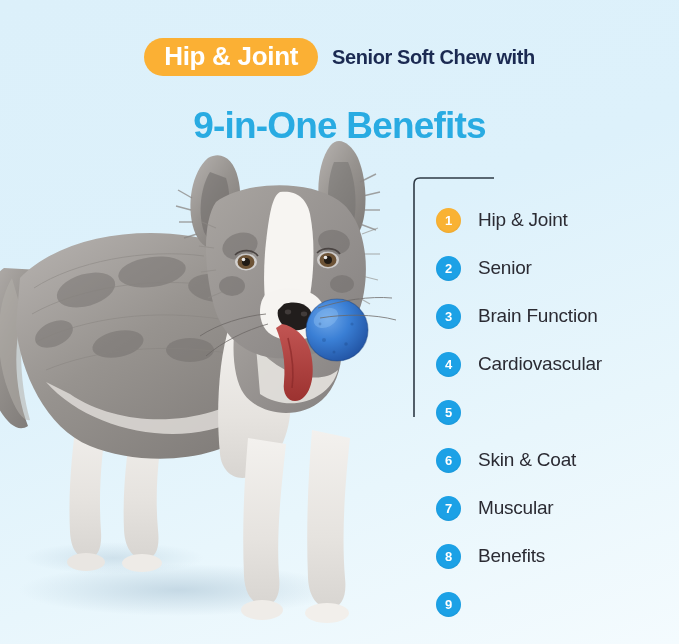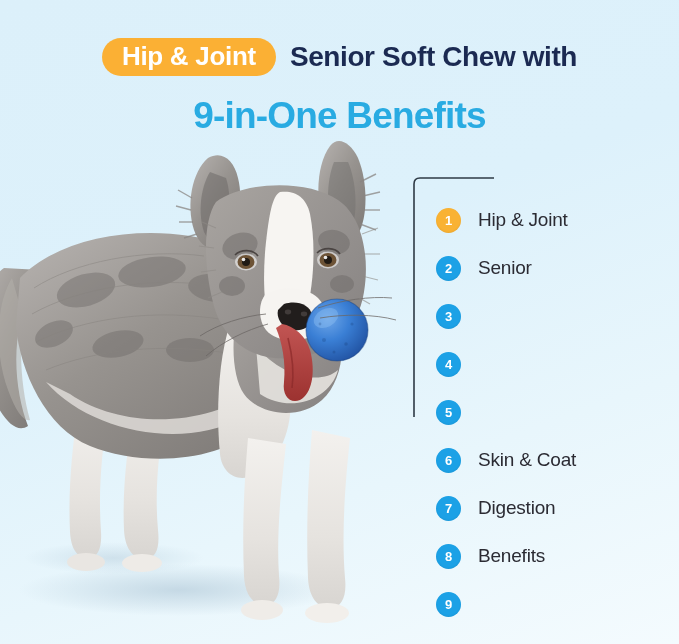--- a/index.html
+++ b/index.html
@@ -45,28 +45,28 @@
     font-size: 26px;
     font-weight: bold;
     letter-spacing: -0.3px;
     padding: 4px 20px 6px 20px;
     border-radius: 24px;
     line-height: 1.1;
     white-space: nowrap;
   }
   #headline-line1-text {
     color: #1b2a52;
-    font-size: 28px;
+    font-size: 20px;
     font-weight: bold;
     letter-spacing: -0.4px;
     white-space: nowrap;
   }
   #headline-line2-text {
     display: block;
-    margin-top: 15px;
+    margin-top: 25px;
     color: #29abe2;
     font-size: 37px;
     font-weight: bold;
     letter-spacing: -0.8px;
     white-space: nowrap;
   }
 
   
   #dog-photo {
     position: absolute;
@@ -348,38 +348,40 @@
       <span class="benefit-label">Hip &amp; Joint</span>
     </div>
 
     <div class="benefit-row">
       <span class="benefit-badge">2</span>
       <span class="benefit-label">Senior</span>
     </div>
 
     <div class="benefit-row">
       <span class="benefit-badge">3</span>
+      <span class="benefit-label">Brain Function</span>
     </div>
 
     <div class="benefit-row">
       <span class="benefit-badge">4</span>
+      <span class="benefit-label">Cardiovascular</span>
     </div>
 
     <div class="benefit-row">
       <span class="benefit-badge">5</span>
     </div>
 
     <div class="benefit-row">
       <span class="benefit-badge">6</span>
       <span class="benefit-label">Skin &amp; Coat</span>
     </div>
 
     <div class="benefit-row">
       <span class="benefit-badge">7</span>
-      <span class="benefit-label">Digestion</span>
+      <span class="benefit-label">Muscular</span>
     </div>
 
     <div class="benefit-row">
       <span class="benefit-badge">8</span>
       <span class="benefit-label">Benefits</span>
     </div>
 
     <div class="benefit-row">
       <span class="benefit-badge">9</span>
     </div>

